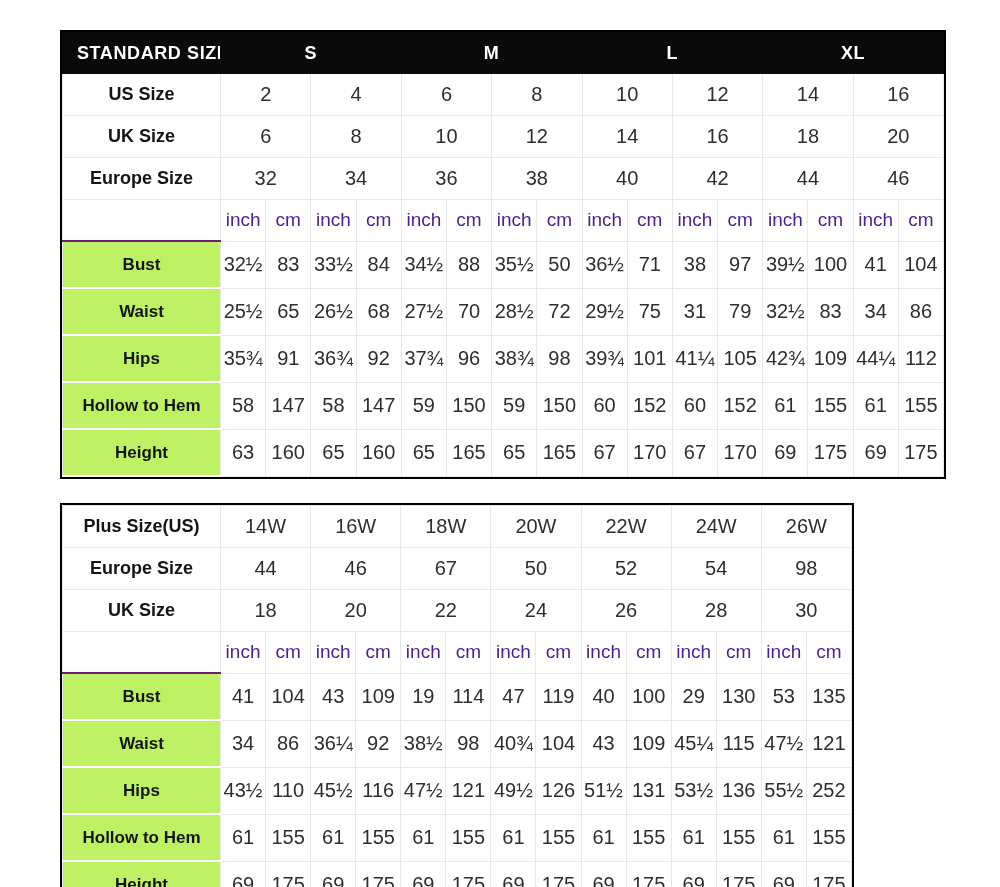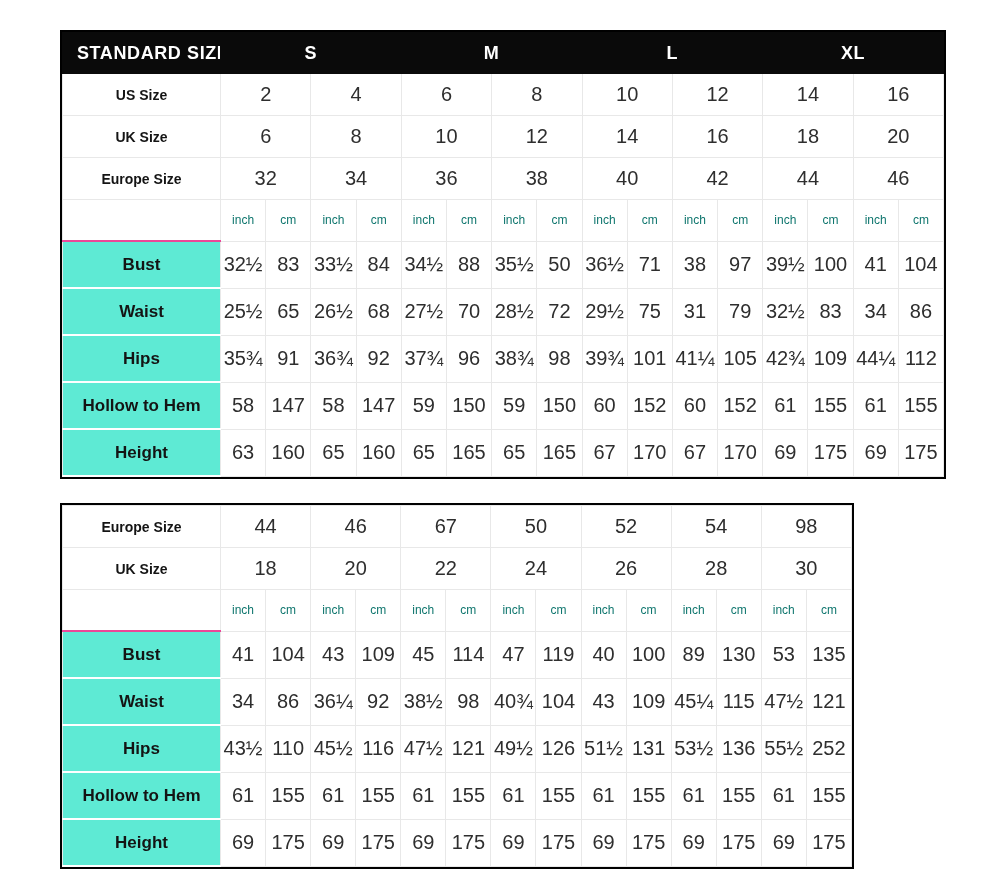--- a/index.html
+++ b/index.html
@@ -46,33 +46,33 @@
     height: 40px;
     letter-spacing: 0.6px;
   }
   td.hdr-title {
     text-align: left;
     padding-left: 14px;
   }
   tr.size-row td { height: 41px; }
   td.row-label {
     font-weight: 700;
-    font-size: 14px;
+    font-size: 18px;
     color: #141414;
   }
   tr.units-row td {
     height: 40px;
-    font-size: 12px;
-    color: #0f766e;
+    font-size: 19px;
+    color: #4c1d95;
     text-align: center;
   }
   tr.measure-row td { height: 45px; }
   td.m-label {
-    background: #5eead4;
-    border-top: 2px solid #ec4899;
+    background: #bef264;
+    border-top: 2px solid #701a75;
     border-bottom: 2px solid #ffffff;
     font-weight: 700;
     font-size: 17px;
     color: #141414;
   }
 </style>
 </head>
 <body>
 
 <div class="page">
@@ -243,20 +243,30 @@
   </div>
 
   <div class="table-box" id="plus-box">
     <table>
       <colgroup>
         <col style="width:158px">
         <col span="14">
       </colgroup>
       <tbody id="plus-body">
           <tr class="size-row">
+            <td class="row-label">Plus Size(US)</td>
+            <td colspan="2">14W</td>
+            <td colspan="2">16W</td>
+            <td colspan="2">18W</td>
+            <td colspan="2">20W</td>
+            <td colspan="2">22W</td>
+            <td colspan="2">24W</td>
+            <td colspan="2">26W</td>
+          </tr>
+          <tr class="size-row">
             <td class="row-label">Europe Size</td>
             <td colspan="2">44</td>
             <td colspan="2">46</td>
             <td colspan="2">67</td>
             <td colspan="2">50</td>
             <td colspan="2">52</td>
             <td colspan="2">54</td>
             <td colspan="2">98</td>
           </tr>
           <tr class="size-row">
@@ -285,27 +295,27 @@
             <td>cm</td>
             <td>inch</td>
             <td>cm</td>
           </tr>
           <tr class="measure-row">
             <td class="m-label">Bust</td>
             <td>41</td>
             <td>104</td>
             <td>43</td>
             <td>109</td>
-            <td>45</td>
+            <td>19</td>
             <td>114</td>
             <td>47</td>
             <td>119</td>
             <td>40</td>
             <td>100</td>
-            <td>89</td>
+            <td>29</td>
             <td>130</td>
             <td>53</td>
             <td>135</td>
           </tr>
           <tr class="measure-row">
             <td class="m-label">Waist</td>
             <td>34</td>
             <td>86</td>
             <td>36¼</td>
             <td>92</td>

